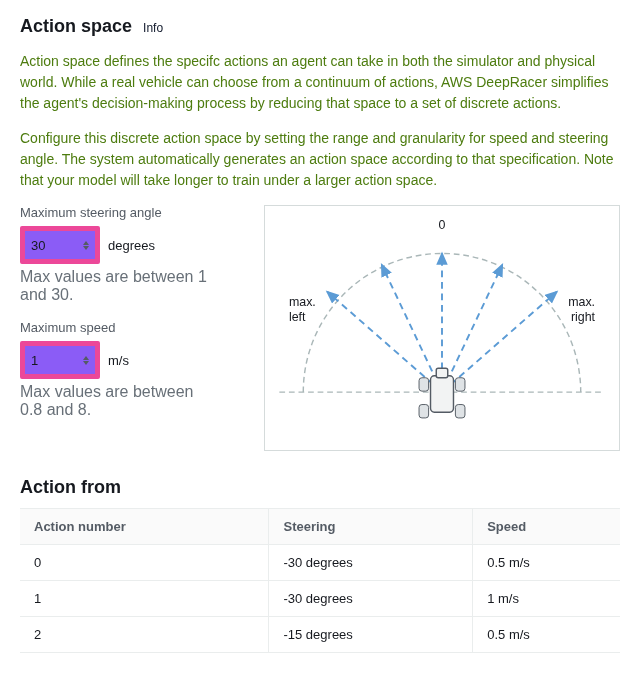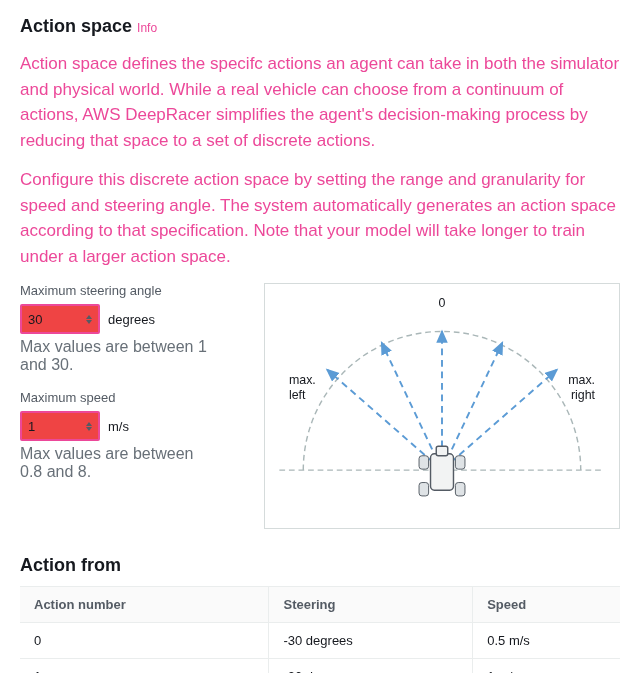--- a/index.html
+++ b/index.html
@@ -15,51 +15,52 @@
     padding: 16px 20px;
   }
   .section-title {
     font-size: 18px;
     font-weight: 700;
     margin: 0 0 14px 0;
   }
   .info-link {
     font-size: 12px;
     font-weight: 400;
-    color: #ec4899;
+    color: #0f172a;
+    margin-left: 6px;
     cursor: pointer;
   }
   .desc {
-    font-size: 17px;
+    font-size: 14px;
     line-height: 1.5;
-    color: #ec4899;
+    color: #4d7c0f;
     margin: 0 0 14px 0;
   }
   .content-row {
     display: flex;
     gap: 44px;
     align-items: flex-start;
   }
   .form-col { flex: 0 0 200px; }
   .diagram-col { flex: 1; }
   .field-group { margin-bottom: 16px; }
   .field-label {
     font-size: 13px;
     color: #545b64;
     margin-bottom: 6px;
   }
   .input-row { display: flex; align-items: center; gap: 8px; }
   .num-input {
     width: 80px;
-    height: 30px;
-    border: 2px solid #ec4899;
+    height: 38px;
+    border: 5px solid #ec4899;
     border-radius: 2px;
     padding: 4px 6px;
     font-size: 13px;
-    background: #ef4444;
+    background: #8b5cf6;
     position: relative;
     display: flex;
     align-items: center;
     justify-content: space-between;
   }
   .num-input .stepper {
     display:flex; flex-direction:column; gap:1px;
   }
   .num-input .stepper span{
     width:0;height:0;border-left:3px solid transparent;border-right:3px solid transparent;

